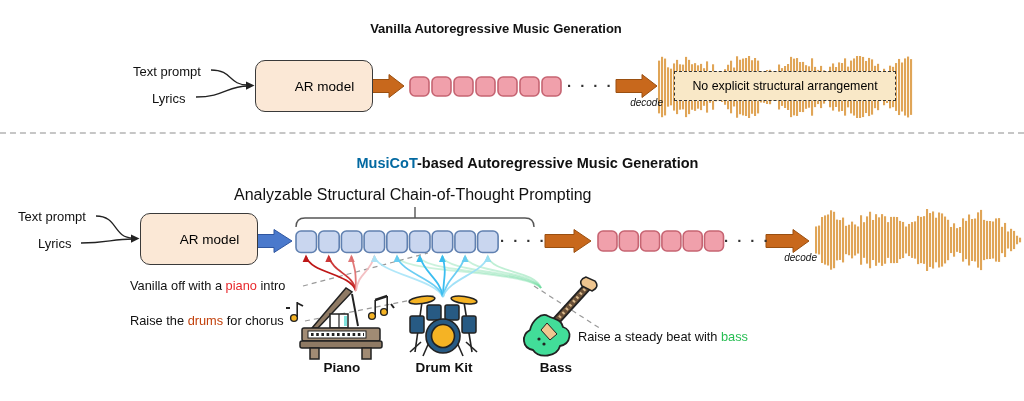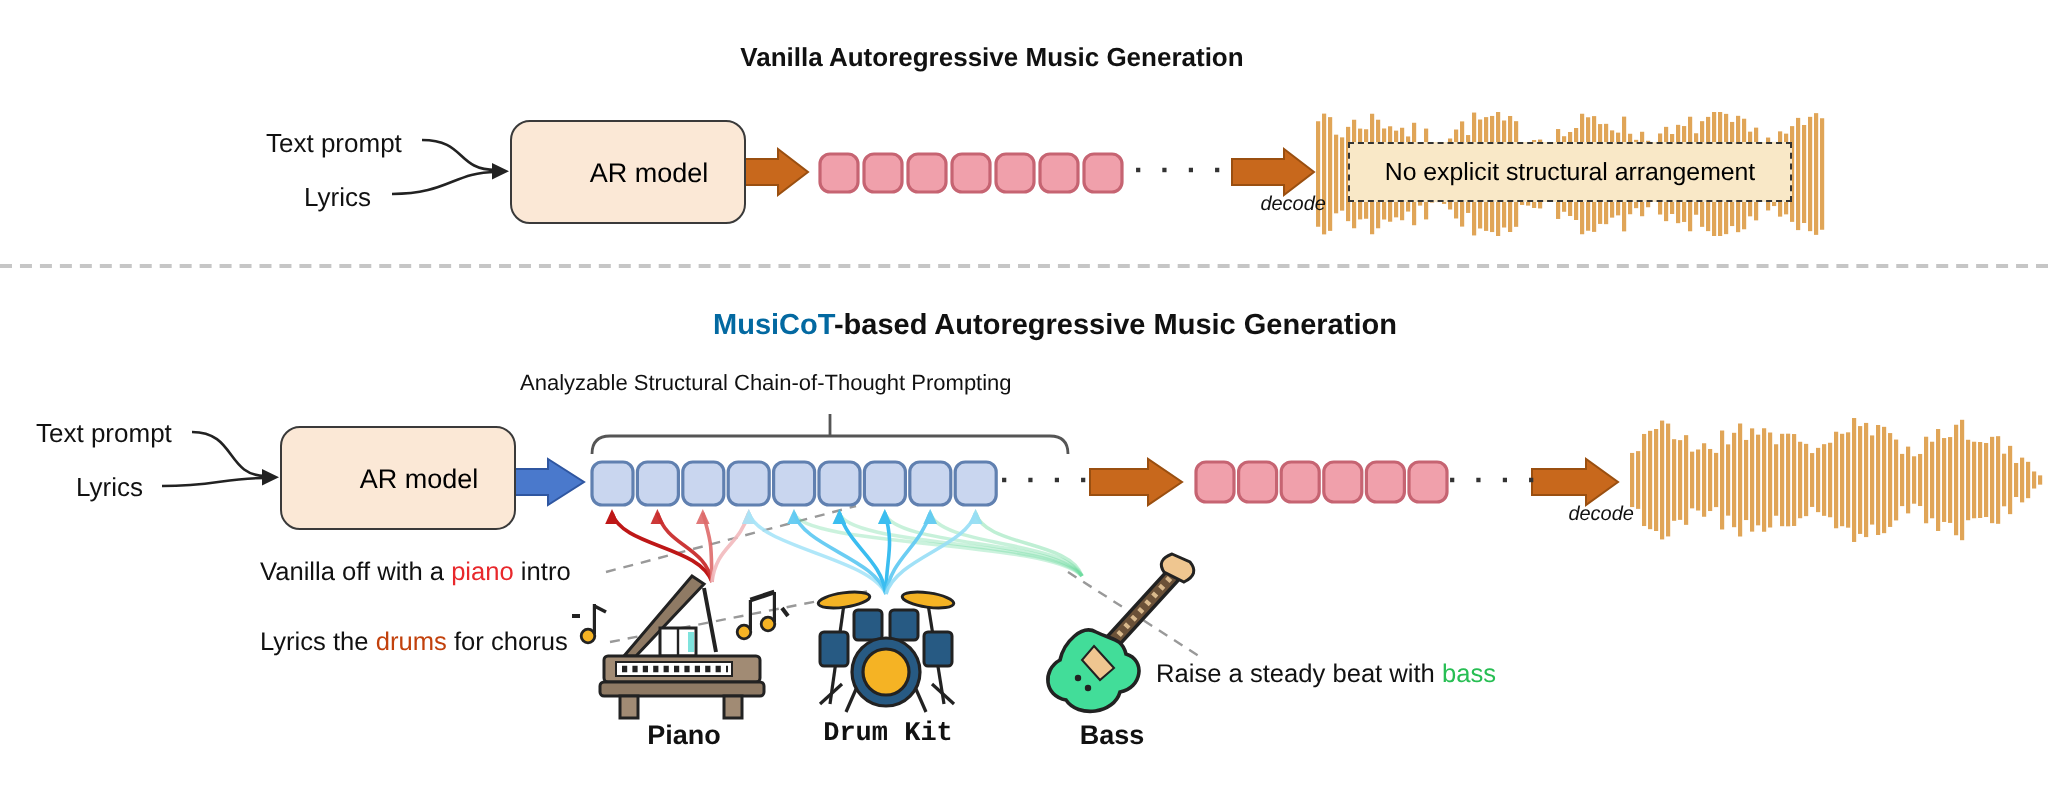--- a/index.html
+++ b/index.html
@@ -15,21 +15,21 @@
   .model-box{position:absolute;z-index:2;background:#FBE8D6;border:1.6px solid #3a3a3a;
              border-radius:10px;display:flex;align-items:center;justify-content:center;
              font-size:13.5px;padding-left:21px;}
   .mb-top{left:255px;top:60px;width:95px;height:50px;}
   .mb-bot{left:140px;top:213px;width:95px;height:50px;}
   .dots{font-size:15px;font-weight:bold;color:#333;letter-spacing:2px;}
   .decode{font-size:10px;text-align:right;width:60px;font-style:italic;}
   .note-box{position:absolute;z-index:3;left:674px;top:71px;width:222px;height:30px;
             background:#F9E8C7;border:1.6px dashed #333;box-sizing:border-box;
             display:flex;align-items:center;justify-content:center;font-size:12.4px;}
-  .cot-label{left:260px;top:186px;width:330px;text-align:left;font-size:11px;}
+  .cot-label{left:234px;top:186px;width:330px;text-align:left;font-size:16px;}
   .caption{font-size:12.8px;}
   .w-red{color:#E8282C;}
   .w-cyan{color:#c2410c;margin-top:18px;}
   .w-green{color:#27BE53;}
   .inst-label{font-weight:bold;font-size:13.5px;text-align:center;}
   .divider{position:absolute;left:0;top:132px;width:1024px;border-top:2px dashed #c6c6c6;z-index:0;}
 </style>
 </head>
 <body>
 
@@ -356,22 +356,22 @@
     <span>AR model</span>
   </div>
   <div class="txt dots" style="left:500px;top:232px;width:42px;text-align:center;">· · · ·</div>
   <div class="txt dots" style="left:724px;top:232px;width:42px;text-align:center;">· · · ·</div>
   <div class="txt decode" style="left:757px;top:252px;">decode</div>
 
   <div class="txt caption" style="left:130px;top:278px;">
     <span>Vanilla off with a </span><span class="w-red">piano</span><span> intro</span>
   </div>
   <div class="txt caption" style="left:130px;top:313px;">
-    <span>Lyrics the </span><span class="w-cyan">drums</span><span> for chorus</span>
+    <span>Raise the </span><span class="w-cyan">drums</span><span> for chorus</span>
   </div>
   <div class="txt caption" style="left:578px;top:329px;">
     <span>Raise a steady beat with </span><span class="w-green">bass</span><span></span>
   </div>
 
   <div class="txt inst-label" style="left:302px;top:360px;width:80px;">Piano</div>
-  <div class="txt inst-label" style="left:394px;top:360px;width:100px;font-family:Liberation Mono, monospace;">Drum Kit</div>
+  <div class="txt inst-label" style="left:394px;top:360px;width:100px;">Drum Kit</div>
   <div class="txt inst-label" style="left:516px;top:360px;width:80px;">Bass</div>
 </div>
 
 </body></html>

